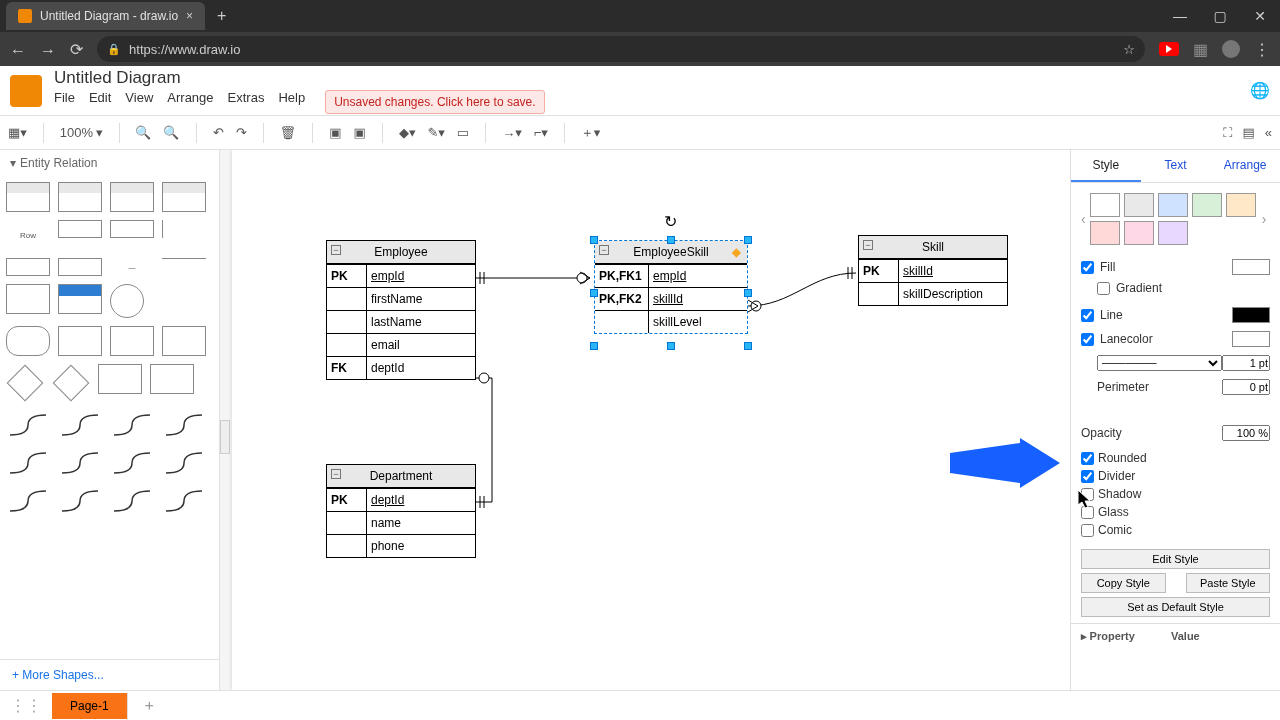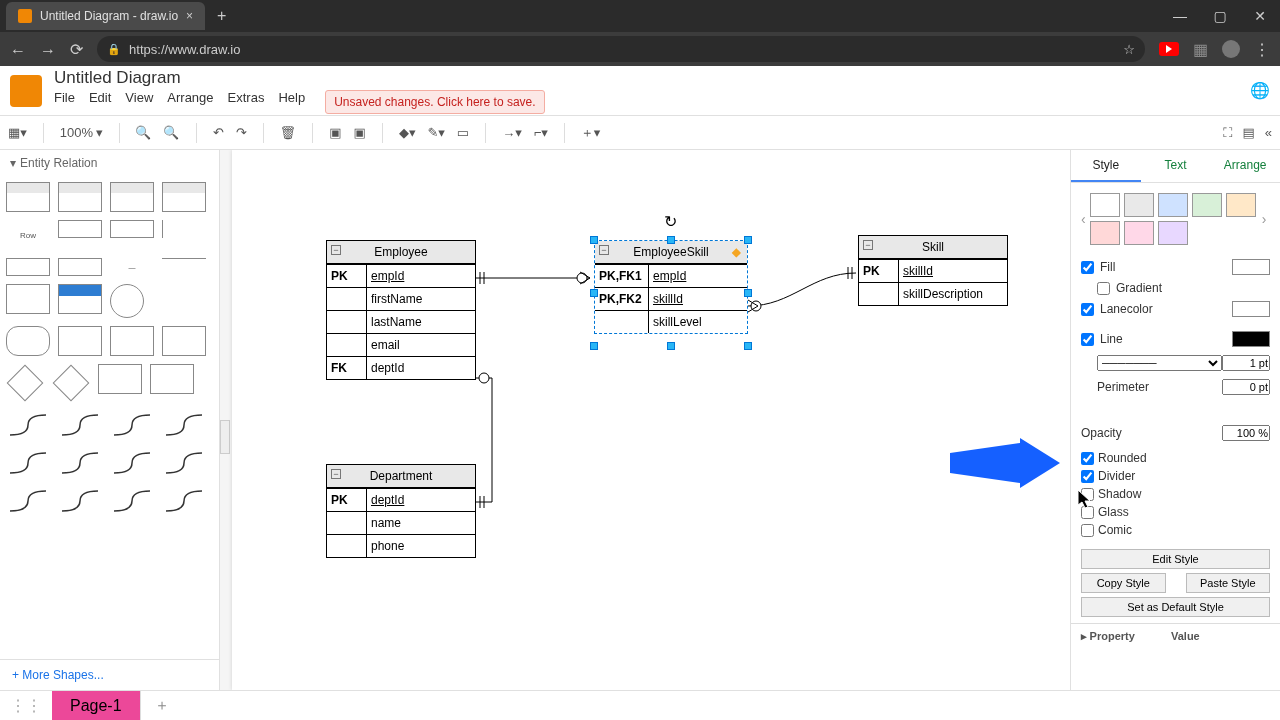--- a/index.html
+++ b/index.html
@@ -63,21 +63,21 @@
 .erd-table .kcol.w { width:54px; }
 .erd-table .vcol { flex:1; padding:4px; }
 .erd-table.selected { border:1px dashed #0077d6; }
 .sel-handle { position:absolute; width:8px; height:8px; background:#29b6f6; border:1px solid #0077d6; }
 .rotate-handle { position:absolute; width:14px; height:14px; }
 
 .edges { position:absolute; left:0; top:0; width:100%; height:100%; pointer-events:none; }
 
 .sidebar-right { width:210px; border-left:1px solid #e0e0e0; display:flex; flex-direction:column; font-size:12px; color:#333; }
 .rtabs { display:flex; border-bottom:1px solid #e0e0e0; }
-.rtab { flex:1; text-align:center; padding:8px 0; color:#15803d; }
+.rtab { flex:1; text-align:center; padding:8px 0; color:#1d4ed8; }
 .rtab.active { border-bottom:2px solid #4285f4; color:#222; }
 .swatches { display:flex; align-items:center; padding:10px; gap:4px; }
 .sw-grid { display:flex; flex-wrap:wrap; width:168px; gap:4px; }
 .sw { width:30px; height:24px; border:1px solid #999; }
 .nav-arrow { color:#999; font-size:14px; }
 .rp-row { display:flex; align-items:center; padding:4px 10px; gap:6px; }
 .rp-row label { flex:1; }
 .rp-row .colorbox { width:38px; height:16px; border:1px solid #888; }
 .rp-sub { padding:2px 10px 2px 26px; display:flex; align-items:flex-end; gap:6px; }
 .rp-field { display:flex; align-items:center; padding:4px 10px; justify-content:space-between; }
@@ -85,21 +85,21 @@
 .rp-checks { display:flex; flex-wrap:wrap; padding:6px 10px; gap:4px 8px; }
 .rp-checks .chk { width:48%; display:flex; align-items:center; gap:4px; }
 .rp-btns { padding:6px 10px; display:flex; flex-direction:column; gap:4px; }
 .rp-btns button { font-size:11px; padding:3px; background:#f0f0f0; border:1px solid #bbb; }
 .rp-btns .row2 { display:flex; gap:20px; }
 .rp-btns .row2 button { flex:1; }
 .rp-prop { border-top:1px solid #ddd; padding:6px 10px; display:flex; font-weight:bold; font-size:11px; color:#555; }
 .rp-prop span:first-child { width:90px; }
 
 .footer { height:30px; border-top:1px solid #e0e0e0; display:flex; align-items:center; }
-.page-tab { padding:6px 18px; font-size:16px; background:#ec4899; border-right:1px solid #ddd; }
+.page-tab { padding:6px 18px; font-size:12px; background:#f97316; border-right:1px solid #ddd; }
 .page-add { padding:0 14px; color:#888; font-size:15px; }
 .drag-dots { padding:0 10px; color:#aaa; }
 
 .big-arrow { position:absolute; left:950px; top:438px; pointer-events:none; z-index:50; }
 
 .cursor { position:absolute; left:1078px; top:490px; font-size:14px; z-index:60; pointer-events:none; }
 </style>
 </head>
 <body>
 
@@ -396,29 +396,29 @@
     </div>
     <div class="rp-row">
         <input type="checkbox" checked="" style="">
         <label>Fill</label>
         <div class="colorbox" style="background:#fff"></div>
       </div>
     <div class="rp-sub">
         <input type="checkbox" style="">
         <label>Gradient</label>
       </div>
+    <div class="rp-row" style="margin-top:6px">
+        <input type="checkbox" checked="" style="">
+        <label>Line</label>
+        <div class="colorbox" style="background:#000"></div>
+      </div>
     <div class="rp-row">
         <input type="checkbox" checked="" style="">
         <label>Lanecolor</label>
         <div class="colorbox" style="background:#fff"></div>
-      </div>
-    <div class="rp-row" style="margin-top:6px">
-        <input type="checkbox" checked="" style="">
-        <label>Line</label>
-        <div class="colorbox" style="background:#000"></div>
       </div>
     <div class="rp-field" style="padding-left:26px">
       <select style="flex:1;font-size:11px"><option>───────</option></select>
       <input value="1 pt" style="">
     </div>
     <div class="rp-field" style="padding-left:26px">
         <label>Perimeter</label>
         <input value="0 pt" style="">
       </div>
     <div class="rp-field" style="margin-top:22px">

